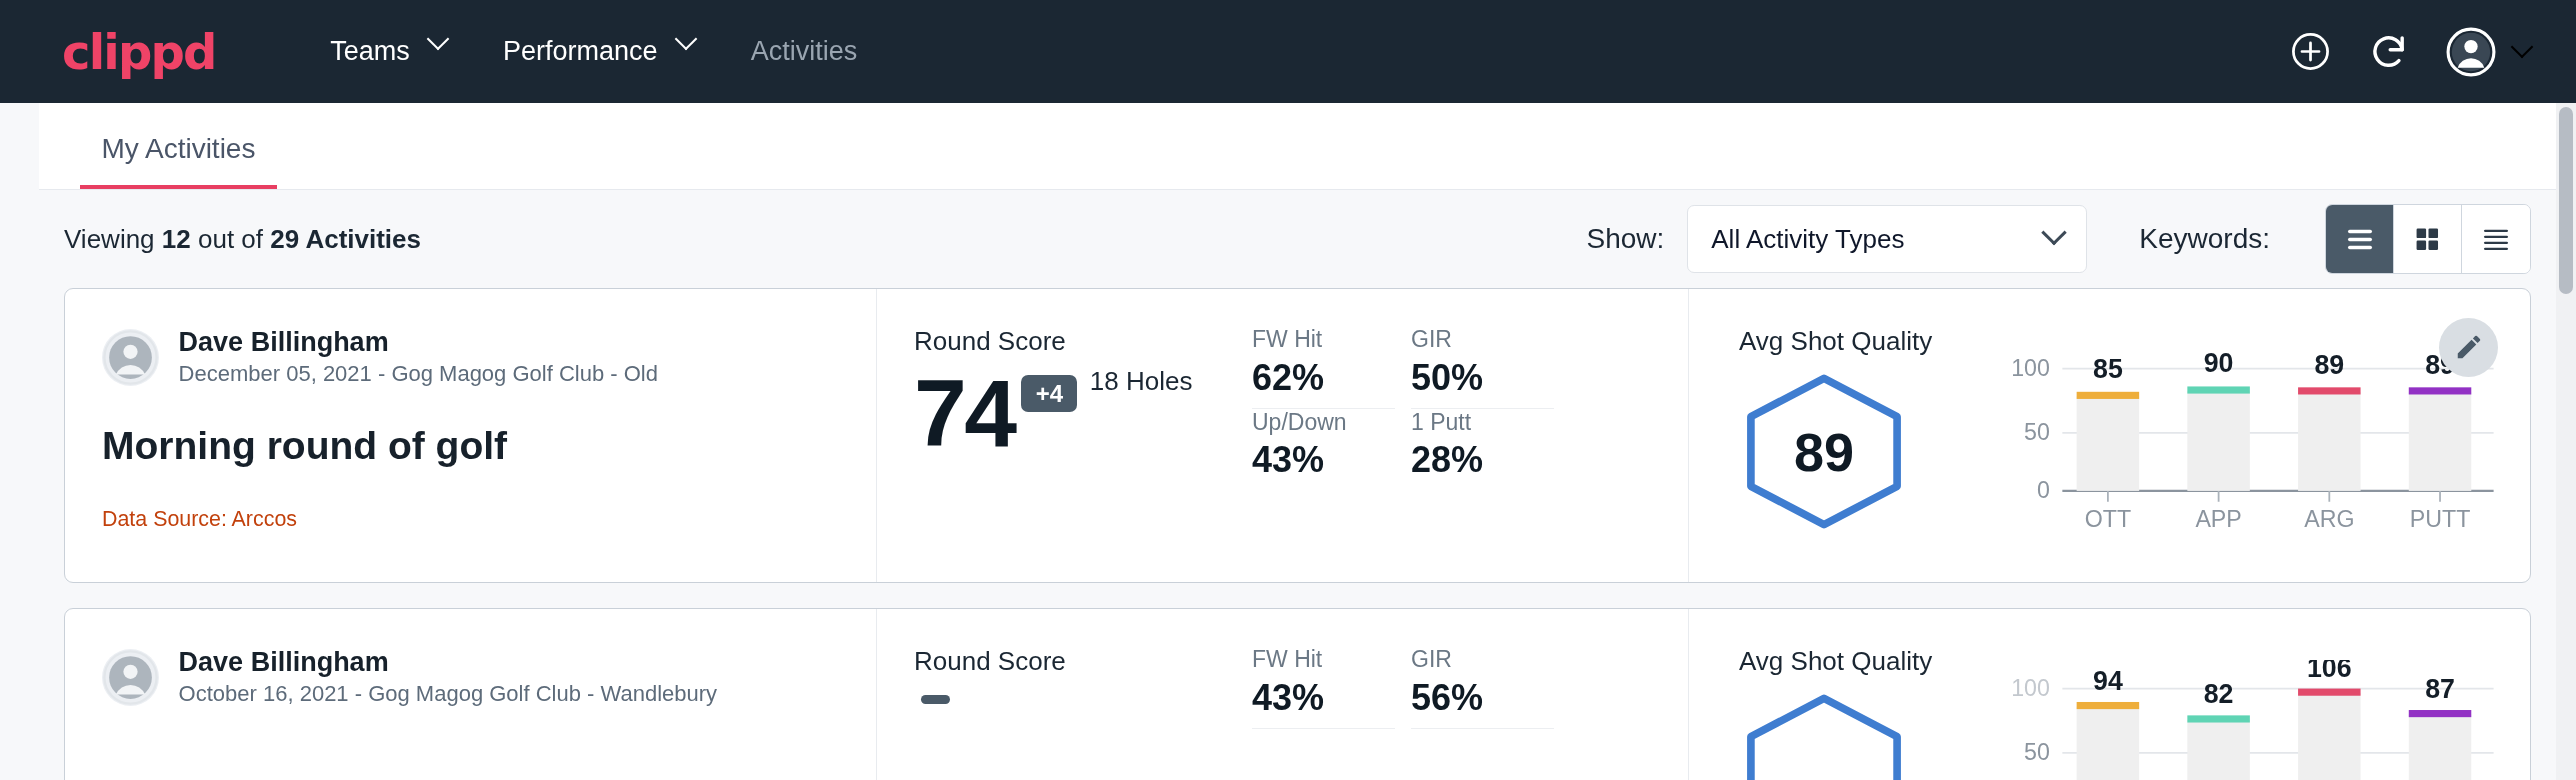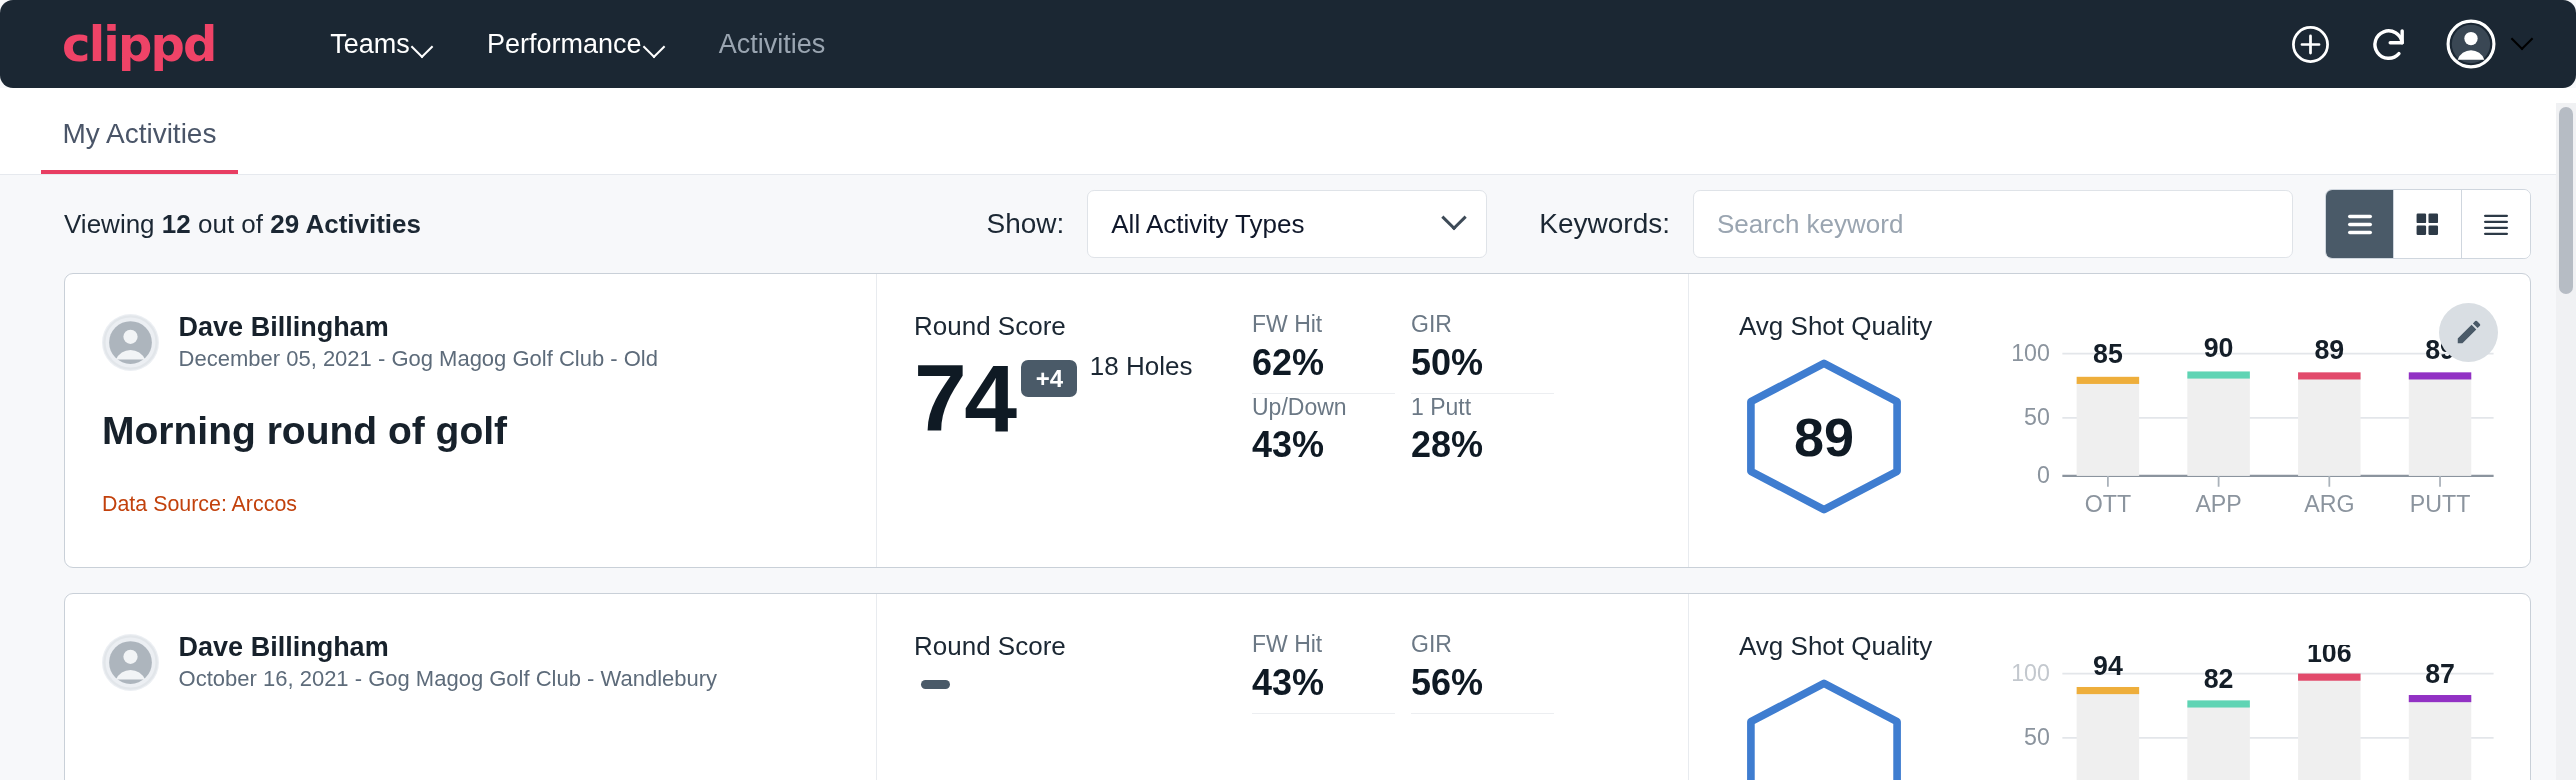--- a/index.html
+++ b/index.html
@@ -6,43 +6,42 @@
   html, body {
     width: 2576px; height: 780px;
     overflow: hidden;
     background: #f7f8fa;
     font-family: "Liberation Sans", sans-serif;
     -webkit-font-smoothing: antialiased;
   }
 
   
   .topbar {
-    height: 88px;
+    height: 103px;
     background: #1b2733;
     display: flex;
     align-items: center;
     padding: 0 46px 0 62px;
-    border-radius: 13px;
   }
   .logo {
     color: #ef4367;
     font-size: 48px;
     font-weight: 700;
     letter-spacing: -1.8px;
     font-family: "DejaVu Sans", sans-serif;
     margin-right: 86px;
     line-height: 1;
   }
   .navlinks { display: flex; align-items: center; gap: 0; }
   .navitem {
     color: #ffffff;
     font-size: 27px;
     display: flex;
-    align-items: flex-end;
-    gap: 4px;
+    align-items: flex-start;
+    gap: 20px;
     padding: 0 28.6px;
     cursor: pointer;
     white-space: nowrap;
   }
   .navitem.muted { color: #9aa5b1; }
   .chev {
     display: inline-block;
     width: 16px; height: 16px;
     border-right: 2.7px solid currentColor;
     border-bottom: 2.7px solid currentColor;
@@ -58,20 +57,21 @@
   .avatar-wrap { display: flex; align-items: center; gap: 18px; cursor: pointer; }
 
   
   .tabstrip {
     background: #ffffff;
     height: 87px;
     display: flex;
     align-items: flex-end;
     padding-left: 41px;
     border-bottom: 0.9px solid #e6e9ee;
+    margin-left: 39px;
   }
   .tab {
     font-size: 28px;
     color: #4a5568;
     padding: 0 21.4px 19.6px 21.4px;
     border-bottom: 4.5px solid #e83e62;
     cursor: pointer;
   }
 
   
@@ -269,21 +269,20 @@
 
   <div class="spacer2"></div>
 
   <div class="showlabel">Show:</div>
   <div class="select">
     <span class="val">All Activity Types</span>
     <span class="caret"></span>
   </div>
 
   <div class="kwlabel">Keywords:</div>
-  <input class="searchbox" type="text" placeholder="Search keyword" style="">
 
   <div class="viewtoggle">
     <div class="vbtn active">
       <svg width="32" height="32" viewBox="0 0 24 24">
         <rect x="3" y="5" width="18" height="2.6" rx="1.3" fill="#fff"></rect>
         <rect x="3" y="11" width="18" height="2.6" rx="1.3" fill="#fff"></rect>
         <rect x="3" y="17" width="18" height="2.6" rx="1.3" fill="#fff"></rect>
       </svg>
     </div>
     <div class="vbtn">

